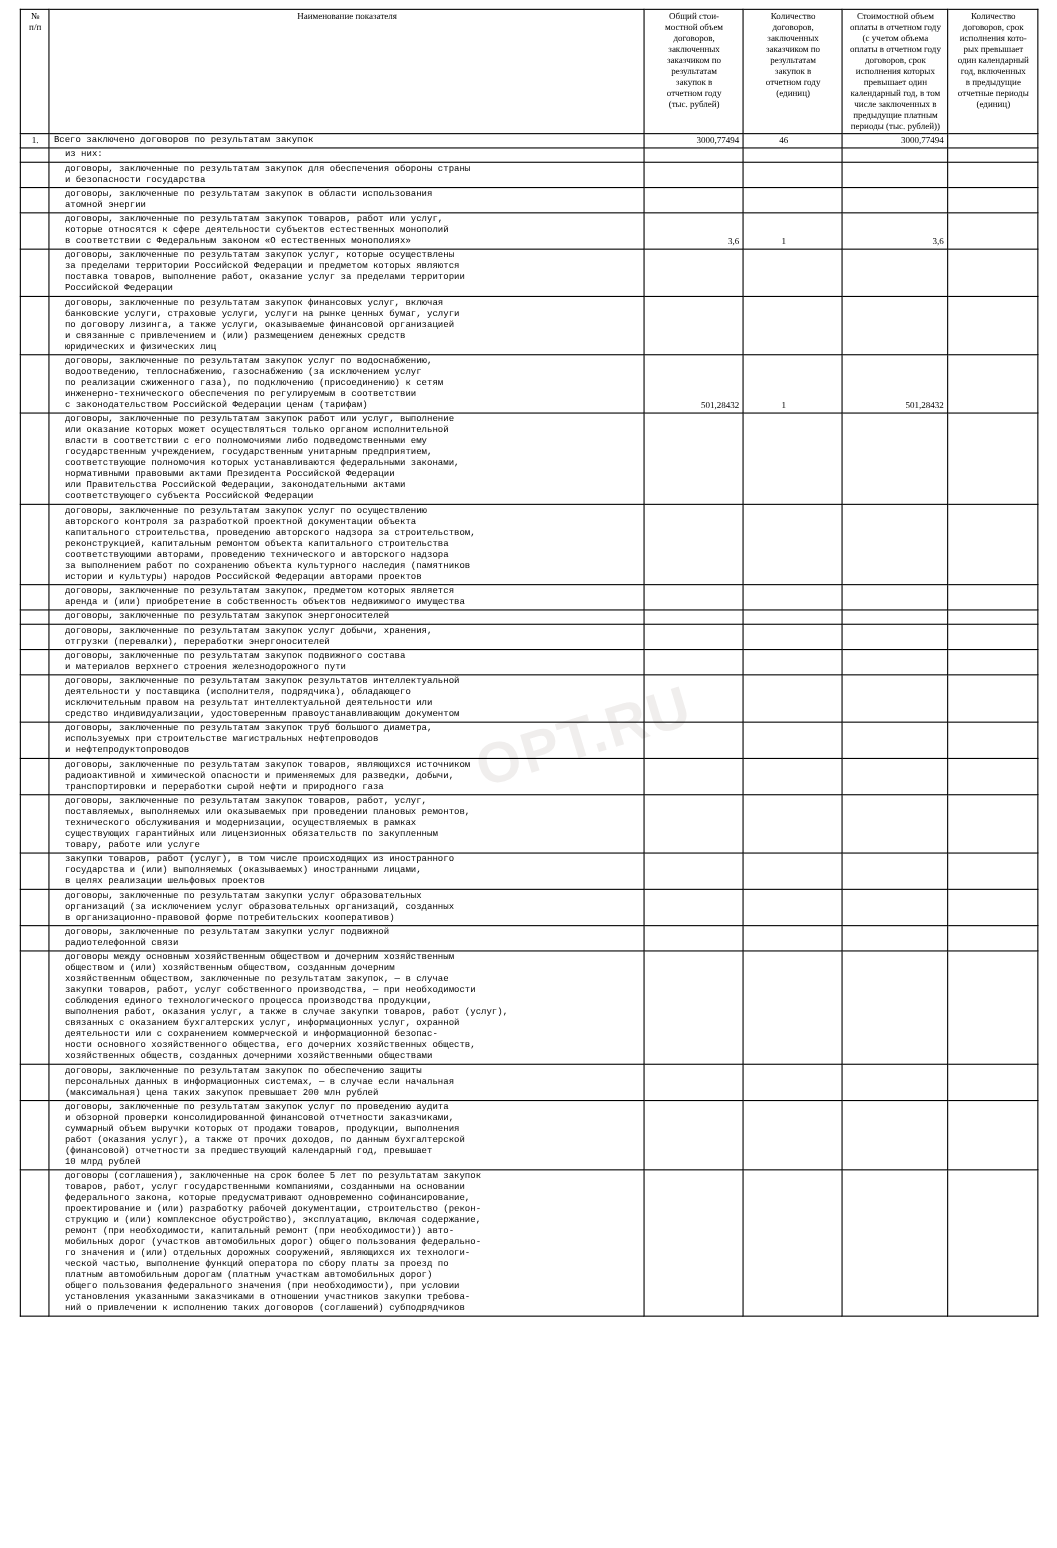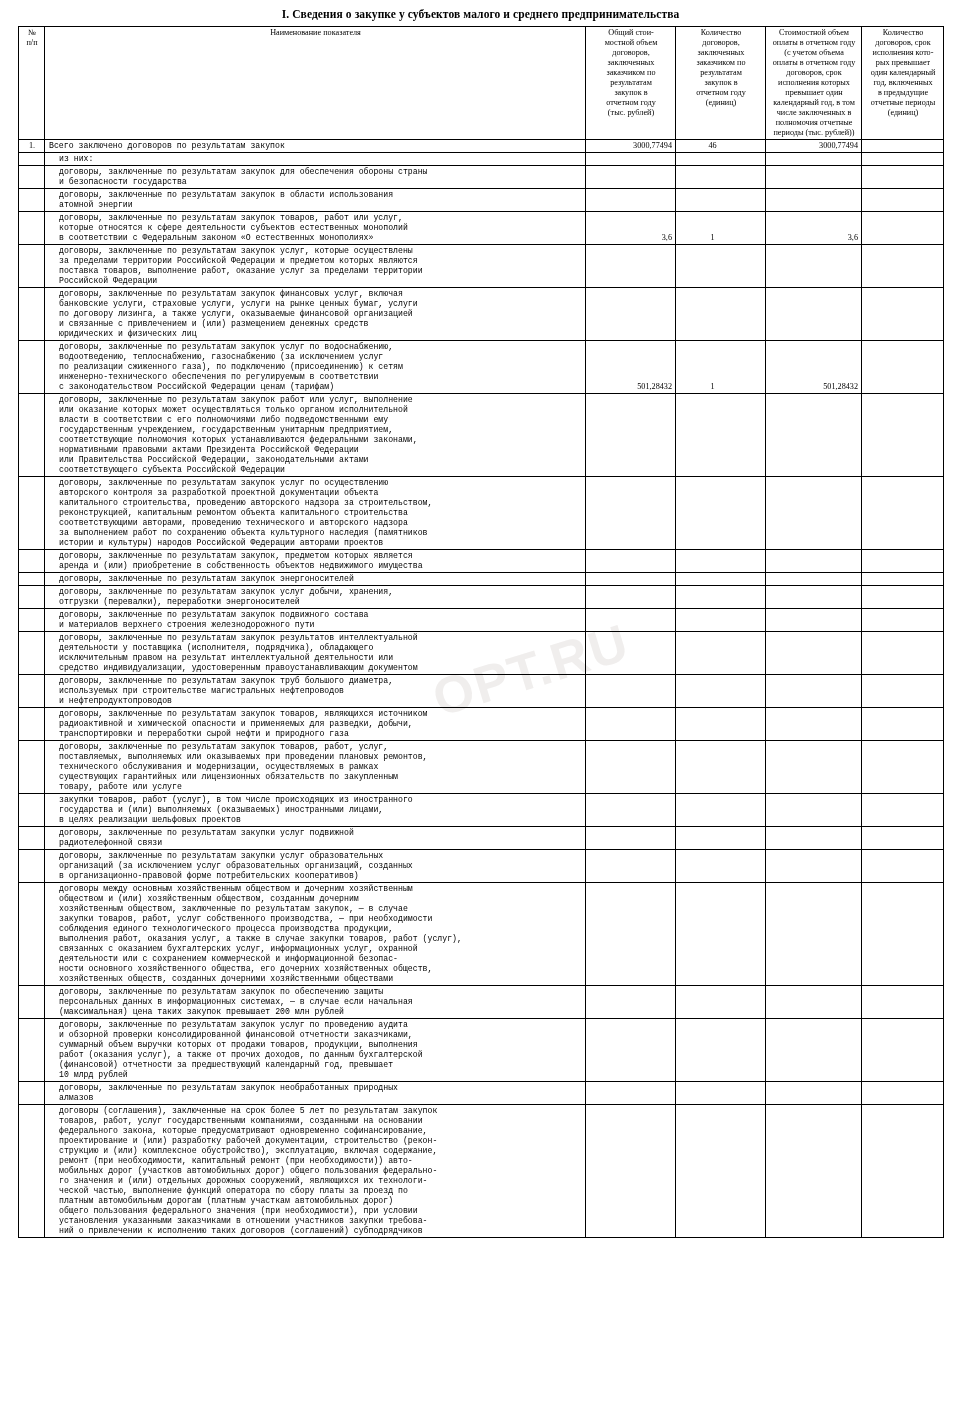--- a/index.html
+++ b/index.html
@@ -96,21 +96,20 @@
     padding-right: 20px;
   }
   .nm-line { display: block; }
 </style>
 </head>
 <body>
 
 <div class="page">
   <div class="watermark">ОРТ.RU</div>
 
-  <div class="doc-title">I. Сведения о закупке у субъектов малого и среднего предпринимательства</div>
 
   <table class="main">
     <colgroup>
       <col class="c-num">
       <col class="c-name">
       <col class="c-vol">
       <col class="c-cnt">
       <col class="c-pay">
       <col class="c-long">
     </colgroup>
@@ -147,21 +146,21 @@
         <th>
             <span class="nm-line">Стоимостной объем</span>
             <span class="nm-line">оплаты в отчетном году</span>
             <span class="nm-line">(с учетом объема</span>
             <span class="nm-line">оплаты в отчетном году</span>
             <span class="nm-line">договоров, срок</span>
             <span class="nm-line">исполнения которых</span>
             <span class="nm-line">превышает один</span>
             <span class="nm-line">календарный год, в том</span>
             <span class="nm-line">числе заключенных в</span>
-            <span class="nm-line">полномочия отчетные</span>
+            <span class="nm-line">предыдущие платным</span>
             <span class="nm-line">периоды (тыс. рублей))</span>
           </th>
         <th>
             <span class="nm-line">Количество</span>
             <span class="nm-line">договоров, срок</span>
             <span class="nm-line">исполнения кото-</span>
             <span class="nm-line">рых превышает</span>
             <span class="nm-line">один календарный</span>
             <span class="nm-line">год, включенных</span>
             <span class="nm-line">в предыдущие</span>
@@ -401,34 +400,34 @@
             <span class="nm-line">в целях реализации шельфовых проектов</span>
           </td>
           <td class="val" style="vertical-align: bottom;"></td>
           <td class="val center" style="vertical-align: bottom;"></td>
           <td class="val" style="vertical-align: bottom;"></td>
           <td class="val center" style="vertical-align: bottom;"></td>
         </tr>
         <tr>
           <td class="num"></td>
           <td class="name indent">
-            <span class="nm-line">договоры, заключенные по результатам закупки услуг подвижной</span>
-            <span class="nm-line">радиотелефонной связи</span>
-          </td>
-          <td class="val" style="vertical-align: bottom;"></td>
-          <td class="val center" style="vertical-align: bottom;"></td>
-          <td class="val" style="vertical-align: bottom;"></td>
-          <td class="val center" style="vertical-align: bottom;"></td>
-        </tr>
-        <tr>
-          <td class="num"></td>
-          <td class="name indent">
             <span class="nm-line">договоры, заключенные по результатам закупки услуг образовательных</span>
             <span class="nm-line">организаций (за исключением услуг образовательных организаций, созданных</span>
             <span class="nm-line">в организационно-правовой форме потребительских кооперативов)</span>
+          </td>
+          <td class="val" style="vertical-align: bottom;"></td>
+          <td class="val center" style="vertical-align: bottom;"></td>
+          <td class="val" style="vertical-align: bottom;"></td>
+          <td class="val center" style="vertical-align: bottom;"></td>
+        </tr>
+        <tr>
+          <td class="num"></td>
+          <td class="name indent">
+            <span class="nm-line">договоры, заключенные по результатам закупки услуг подвижной</span>
+            <span class="nm-line">радиотелефонной связи</span>
           </td>
           <td class="val" style="vertical-align: bottom;"></td>
           <td class="val center" style="vertical-align: bottom;"></td>
           <td class="val" style="vertical-align: bottom;"></td>
           <td class="val center" style="vertical-align: bottom;"></td>
         </tr>
         <tr>
           <td class="num"></td>
           <td class="name indent">
             <span class="nm-line">договоры между основным хозяйственным обществом и дочерним хозяйственным</span>
@@ -461,31 +460,20 @@
         </tr>
         <tr>
           <td class="num"></td>
           <td class="name indent">
             <span class="nm-line">договоры, заключенные по результатам закупок услуг по проведению аудита</span>
             <span class="nm-line">и обзорной проверки консолидированной финансовой отчетности заказчиками,</span>
             <span class="nm-line">суммарный объем выручки которых от продажи товаров, продукции, выполнения</span>
             <span class="nm-line">работ (оказания услуг), а также от прочих доходов, по данным бухгалтерской</span>
             <span class="nm-line">(финансовой) отчетности за предшествующий календарный год, превышает</span>
             <span class="nm-line">10 млрд рублей</span>
-          </td>
-          <td class="val" style="vertical-align: bottom;"></td>
-          <td class="val center" style="vertical-align: bottom;"></td>
-          <td class="val" style="vertical-align: bottom;"></td>
-          <td class="val center" style="vertical-align: bottom;"></td>
-        </tr>
-        <tr>
-          <td class="num"></td>
-          <td class="name indent">
-            <span class="nm-line">договоры, заключенные по результатам закупок необработанных природных</span>
-            <span class="nm-line">алмазов</span>
           </td>
           <td class="val" style="vertical-align: bottom;"></td>
           <td class="val center" style="vertical-align: bottom;"></td>
           <td class="val" style="vertical-align: bottom;"></td>
           <td class="val center" style="vertical-align: bottom;"></td>
         </tr>
         <tr>
           <td class="num"></td>
           <td class="name indent">
             <span class="nm-line">договоры (соглашения), заключенные на срок более 5 лет по результатам закупок</span>

